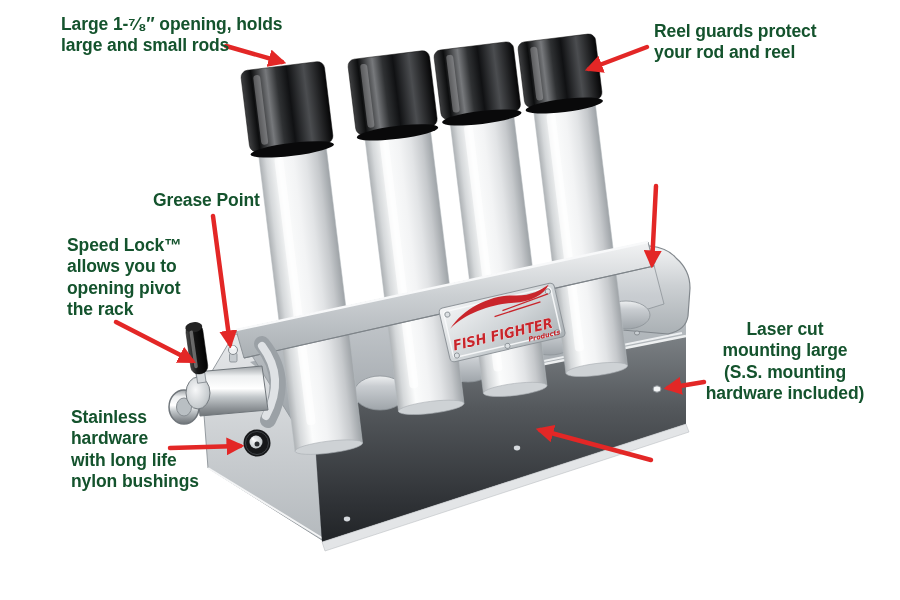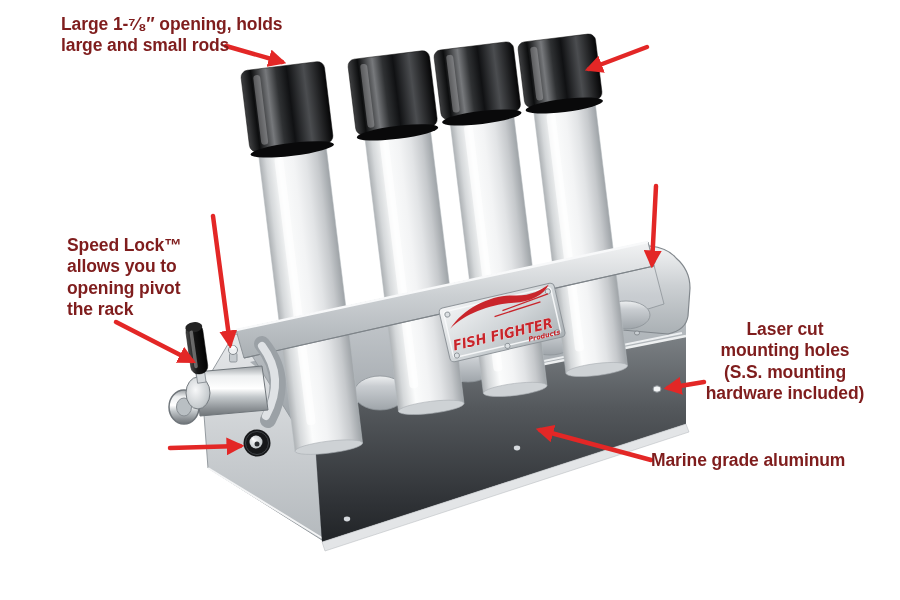--- a/index.html
+++ b/index.html
@@ -7,21 +7,21 @@
     position:relative;width:900px;height:600px;overflow:hidden;background:#ffffff;
     font-family:"Liberation Sans","DejaVu Sans",sans-serif;
   }
   .art{position:absolute;left:0;top:0;width:900px;height:600px;}
   .ann{
     position:absolute;
     white-space:pre-line;
     font-weight:700;
     font-size:17.5px;
     line-height:1.22;
-    color:#7f1d1d;
+    color:#14532d;
     letter-spacing:-0.1px;
   }
   .ann.center{text-align:center;}
 </style>
 </head>
 <body>
 
 <div class="stage">
 
   <svg class="art" viewBox="0 0 900 600" aria-hidden="true">
@@ -234,23 +234,29 @@
       <line x1="213" y1="216" x2="230" y2="344" marker-end="url(#ah)" stroke="#e32726"></line>
       <line x1="116" y1="322" x2="192" y2="361" marker-end="url(#ah)" stroke="#e32726"></line>
       <line x1="170" y1="448" x2="240" y2="446" marker-end="url(#ah)" stroke="#e32726"></line>
       <line x1="704" y1="382" x2="668" y2="388" marker-end="url(#ah)" stroke="#e32726"></line>
       <line x1="651" y1="460" x2="540" y2="430" marker-end="url(#ah)" stroke="#e32726"></line>
     </g>
   </svg>
 
   <div class="ann" style="left:61px;top:14px;">Large 1-⁷⁄₈″ opening, holds
 large and small rods</div>
+  <div class="ann" style="left:654px;top:21px;">Reel guards protect
+your rod and reel</div>
+  <div class="ann" style="left:153px;top:190px;">Grease Point</div>
   <div class="ann" style="left:67px;top:235px;">Speed Lock™
 allows you to
 opening pivot
 the rack</div>
+  <div class="ann" style="left:71px;top:407px;">Stainless
+hardware
+with long life
+nylon bushings</div>
   <div class="ann center" style="left:690px;top:319px;width:190px;">Laser cut
-mounting holes
+mounting large
 (S.S. mounting
 hardware included)</div>
-  <div class="ann" style="left:651px;top:450px;">Marine grade aluminum</div>
 
 </div>
 
 </body></html>

